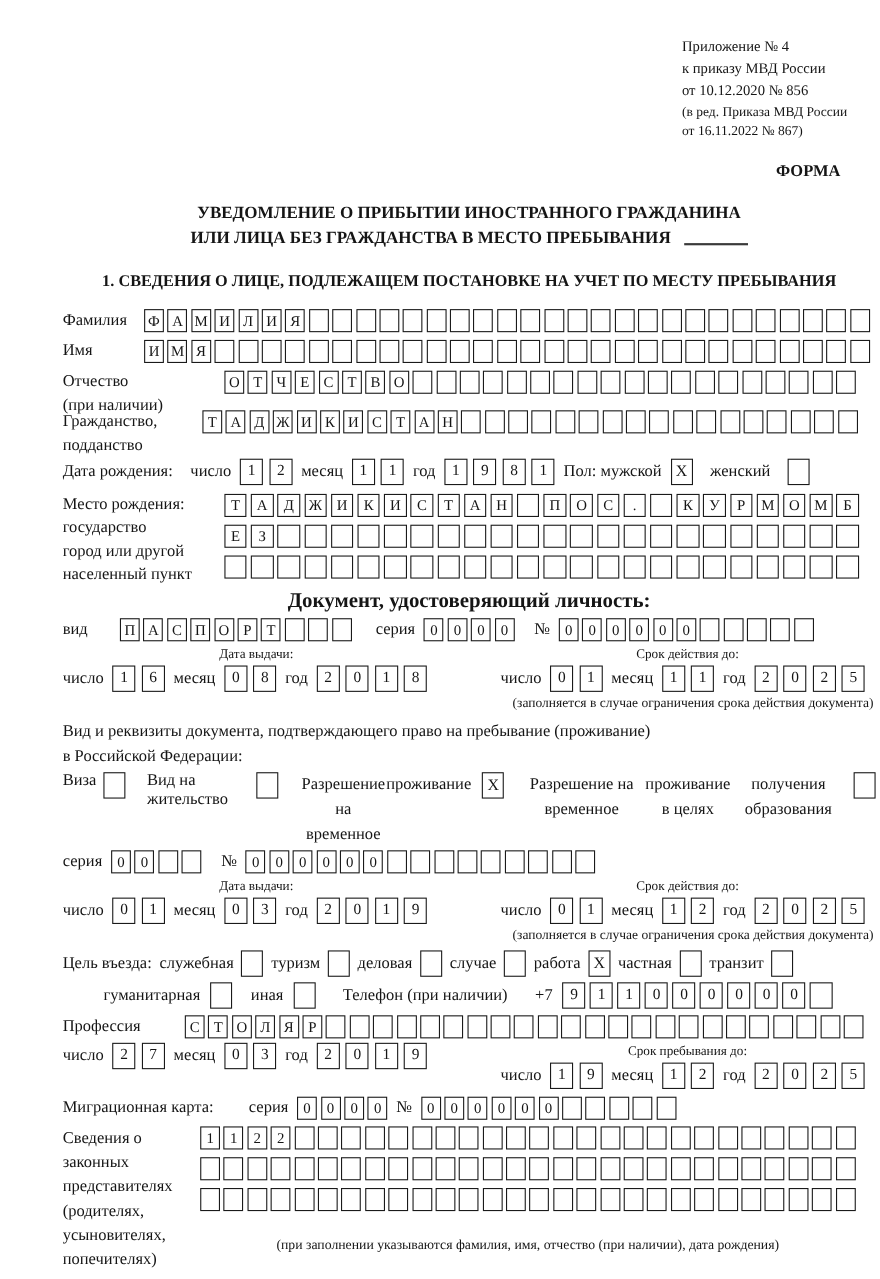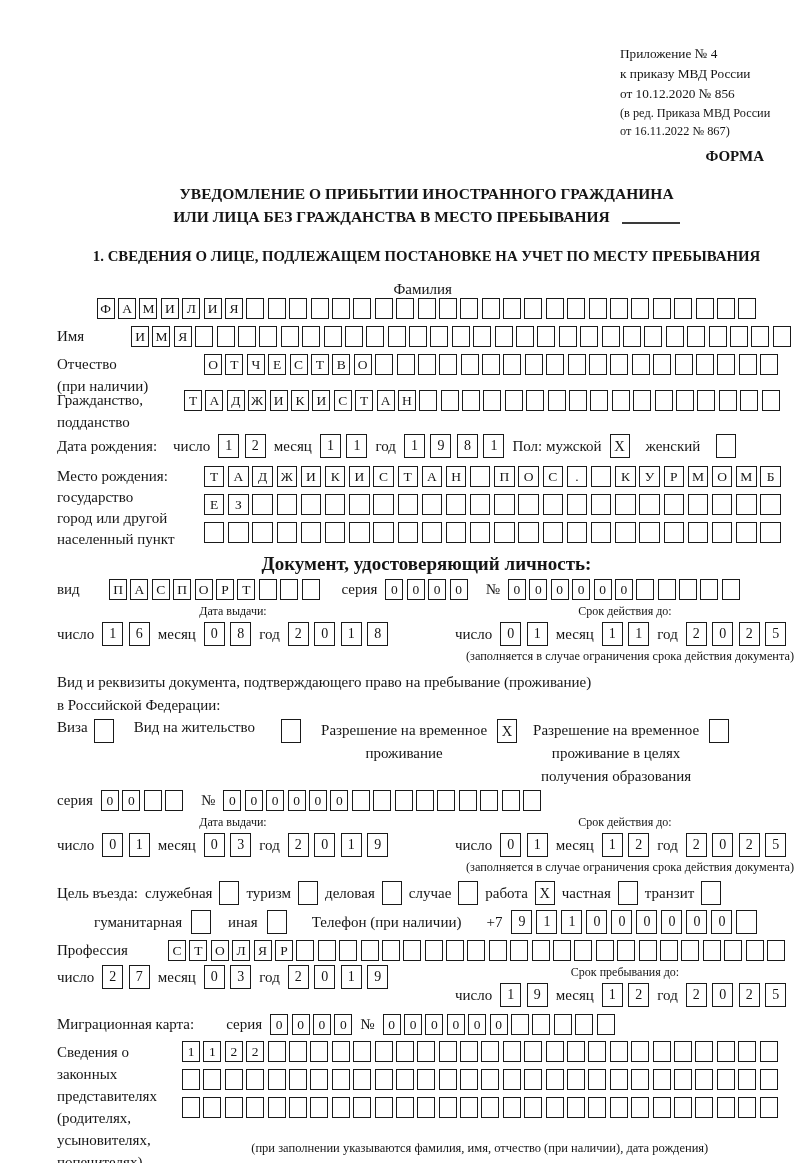--- a/index.html
+++ b/index.html
@@ -1,21 +1,21 @@
 <!DOCTYPE html>
 <html lang="ru"><head>
 <meta charset="utf-8">
 <style>
   html,body{margin:0;padding:0;background:#fff;}
   body{width:800px;height:1163px;overflow:hidden;color:#151515;
        font-family:"Liberation Serif","DejaVu Serif",serif;}
   .page{position:relative;width:800px;height:1163px;}
 
   
-  .appendix{position:absolute;left:620px;top:44px;font-size:13.3px;line-height:1.5;}
+  .appendix{position:absolute;left:620px;top:32px;font-size:13.3px;line-height:1.5;}
   .appendix .small{font-size:12.3px;}
   .forma{position:absolute;top:148px;right:36px;font-weight:bold;font-size:15px;}
 
   .main{padding:182px 4px 0 57px;}
 
   .doc-title{text-align:center;font-weight:bold;font-size:15.5px;line-height:23px;}
   .u-line{display:inline-block;width:58px;border-bottom:2px solid #3a3a3a;margin-left:12px;transform:translateY(2px);}
   .section-h{margin-top:20px;text-align:center;font-weight:bold;font-size:14.8px;}
 
   .frow{display:flex;align-items:center;column-gap:8px;font-size:15px;}
@@ -32,44 +32,44 @@
         display:inline-flex;align-items:center;justify-content:center;
         font-size:13.5px;line-height:1;background:#fff;}
   .cells.wide{gap:3.8px;}
   .cells.wide .cell{width:20.4px;}
   .cells.d{gap:5.5px;}
   .cells.d .cell{width:21px;height:24px;font-size:14px;}
   .checkbox{box-sizing:border-box;flex:none;width:20px;height:24px;border:1.8px solid #1a1a1a;
         display:inline-flex;align-items:center;justify-content:center;font-size:14.5px;}
 
   .mt2{margin-top:2px;}.mt4{margin-top:4px;}.mt5{margin-top:5px;}.mt6{margin-top:6px;}
-  .mt7{margin-top:7px;}.mt8{margin-top:8px;}.mt15{margin-top:15px;}.mt16{margin-top:16px;flex-direction:column;}.mt23{margin-top:23px;}
+  .mt7{margin-top:7px;}.mt8{margin-top:8px;}.mt15{margin-top:15px;}.mt16{margin-top:16px;}.mt23{margin-top:23px;}
   .ml8{margin-left:8px;}.ml10{margin-left:10px;}.ml14{margin-left:14px;}
   .ml16{margin-left:16px;}.ml20{margin-left:20px;}.ml24{margin-left:24px;}.ml73{margin-left:73px;}
 
   .bp{display:flex;}
   .bp-l{width:147px;flex:none;line-height:21px;font-size:15px;}
   .bp-r{display:flex;flex-direction:column;gap:7px;}
 
   .center-h{margin-top:3px;text-align:center;font-weight:bold;font-size:19px;}
 
   .dates{display:flex;margin-top:4px;}
   .dcol{flex:none;}
   .dcol.l{width:352px;}
   .dcol.r{width:340px;margin-left:46px;}
   .dlabel{text-align:center;font-size:12px;margin-bottom:3px;}
   .dline{display:flex;align-items:center;gap:8px;font-size:15px;}
   .note-r{text-align:right;font-size:12.3px;margin-top:3px;padding-right:2px;}
 
   .para{font-size:15px;margin-top:6px;}
   .para.first{margin-top:10px;}
 
-  .permits{display:flex;align-items:flex-start;margin-top:5px;font-size:15px;}
+  .permits{display:flex;align-items:flex-start;margin-top:5px;font-size:15px;justify-content:flex-end;}
   .pitem{display:flex;align-items:flex-start;gap:10px;}
-  .ptext{display:flex;flex-direction:column;text-align:center;line-height:23px;}
+  .ptext{display:flex;flex-direction:row;text-align:center;line-height:23px;}
 
   .rep{display:flex;margin-top:6px;}
   .rep-l{width:125px;flex:none;line-height:22px;font-size:15px;}
   .rep-r{display:flex;flex-direction:column;gap:7px;}
   .rep-note{margin-top:16px;text-align:center;font-size:12.5px;}
 </style>
 </head>
 <body>
 
 <div class="page">

